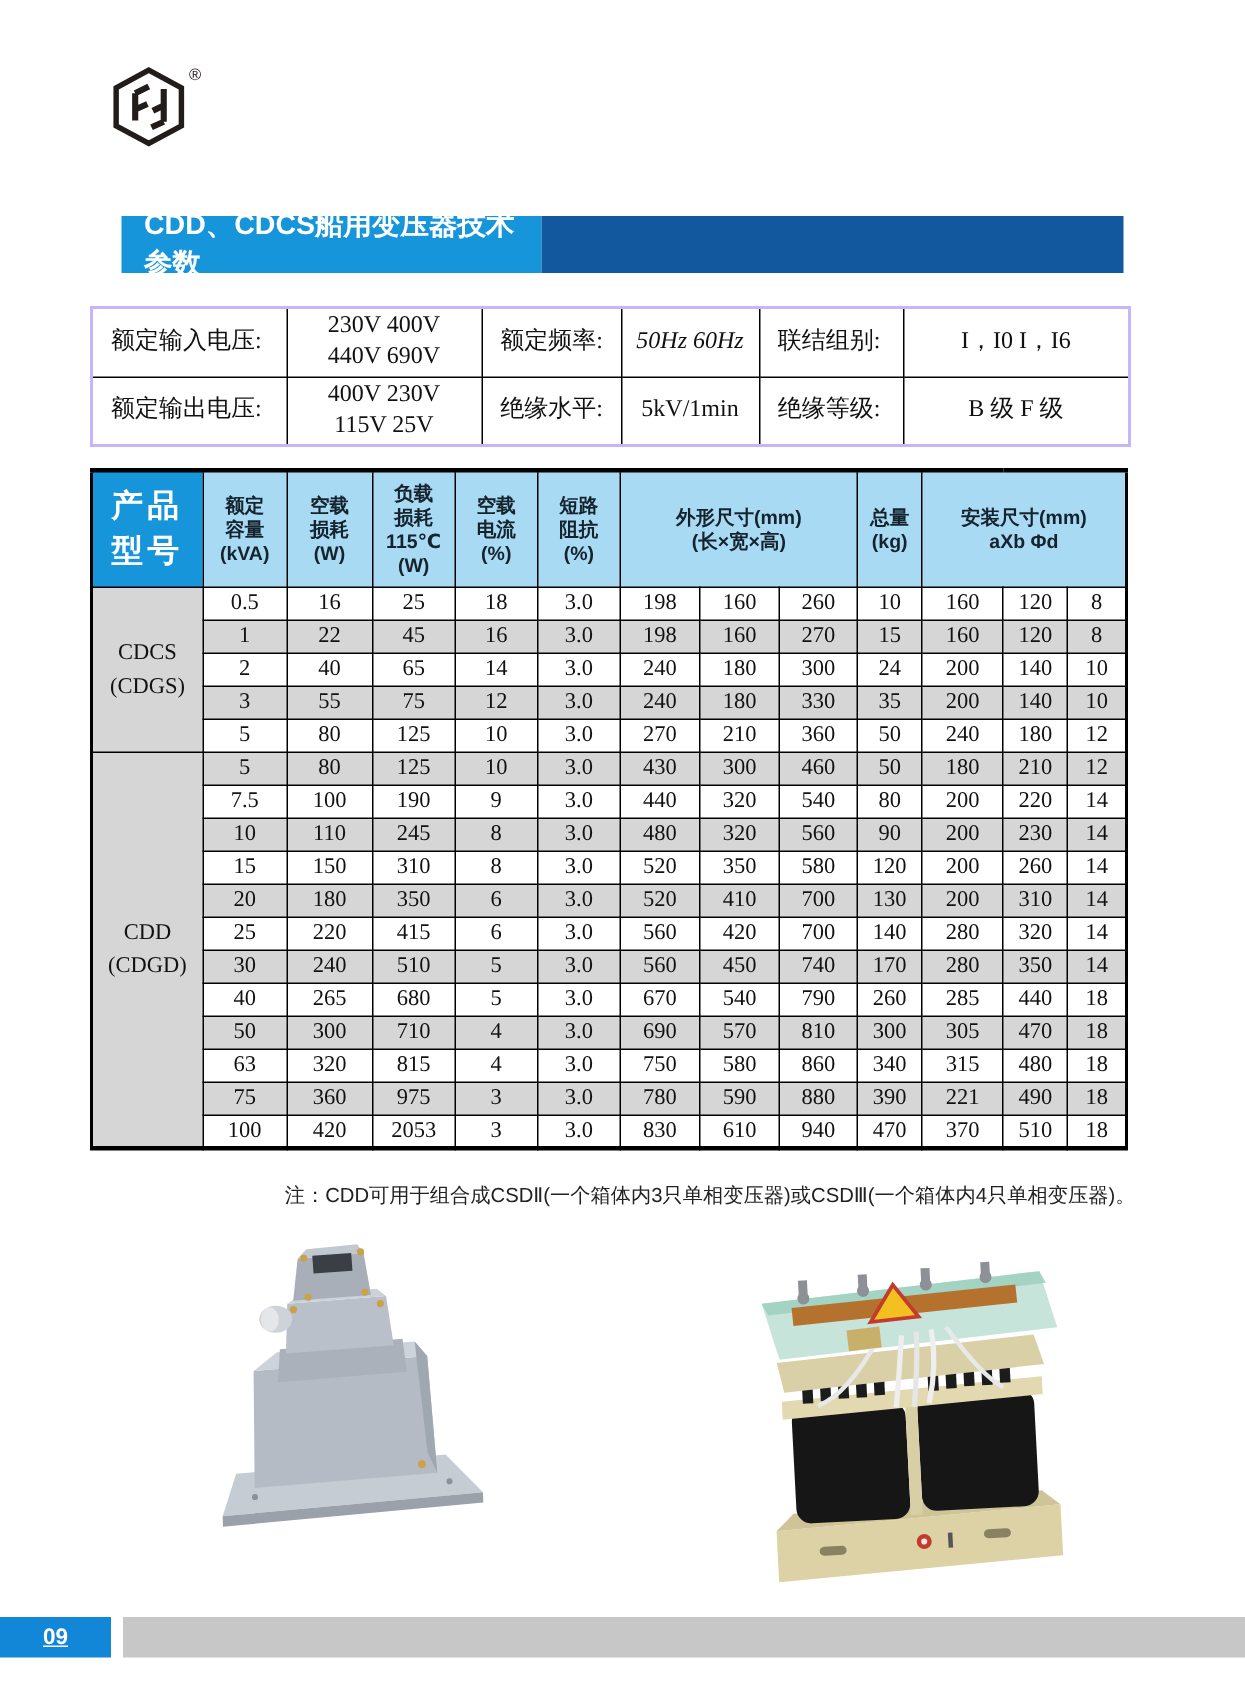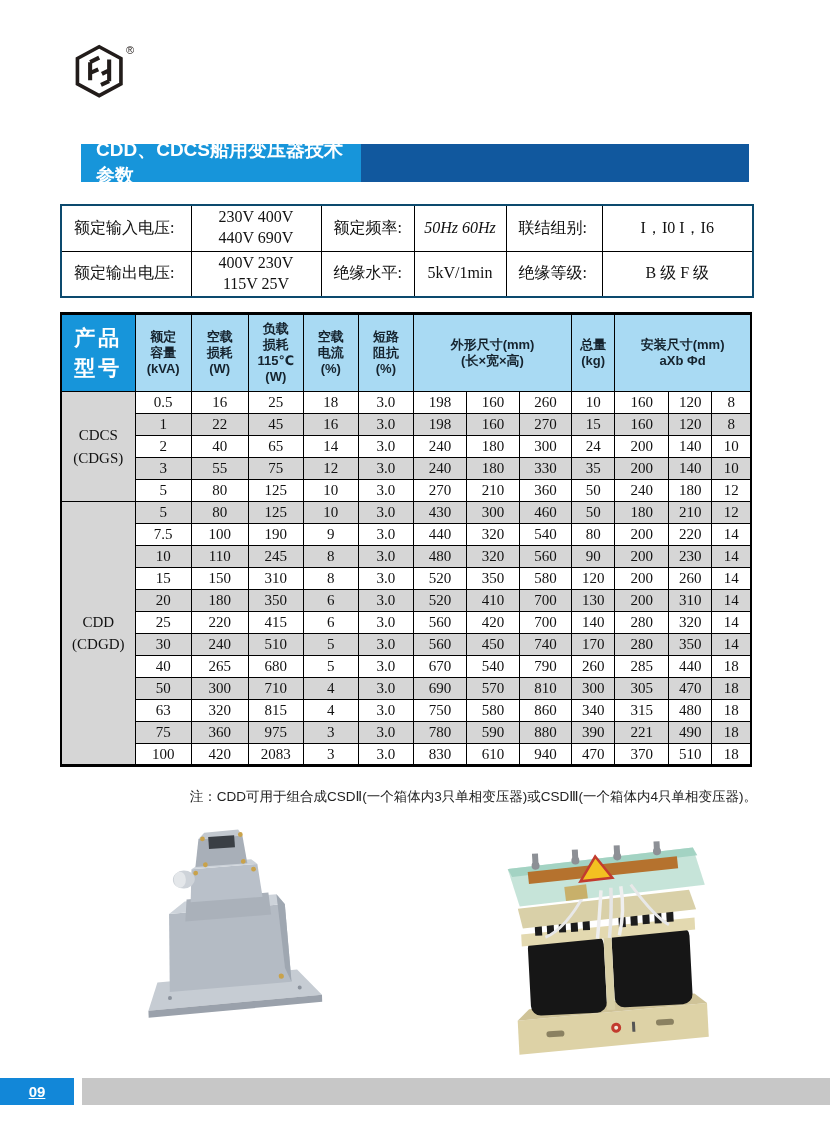--- a/index.html
+++ b/index.html
@@ -18,21 +18,21 @@
   .title-bar { position:absolute; left:60px; top:144px; width:689px; height:38px; display:flex; }
   .title-bar .light { width:280px; height:100%; display:flex; align-items:center; padding-left:15px;margin-left:21px; }
   .title-bar .dark { flex:1; height:100%; }
   .title-bar .light span { color:#fff; font-weight:bold; font-size:19px; white-space:nowrap; }
 
   
   .spec-table { position:absolute; left:60px; top:204px; width:692px; border-collapse:collapse;
                 table-layout:fixed; font-family:"Liberation Serif","DejaVu Serif",serif; }
   .spec-table td { border:1px solid #000; height:46px; font-size:16px; color:#111;
                    text-align:center; vertical-align:middle; white-space:pre-line; line-height:1.3; }
-  .spec-table { border:2px solid #0c4a6e; }
+  .spec-table { border:2px solid #c4b5fd; }
   .spec-table td.lbl { text-align:left; padding-left:12px; white-space:nowrap; }
 
   
   .main-table { position:absolute; left:60px; top:312px; width:692px; border-collapse:collapse;
                 table-layout:fixed; }
   .main-table { border:2px solid #000; border-top-width:3px; border-bottom-width:3px; }
   .main-table th, .main-table td { border:1px solid #000; text-align:center; vertical-align:middle; }
   .main-table th { background:#a9daf3; height:78px; font-size:13px; font-weight:bold; color:#15232e;
                    white-space:pre-line; line-height:1.25; }
   .main-table th.model-head { background:#1795da; color:#ffffff; font-size:21px; line-height:1.45;
@@ -377,21 +377,21 @@
           <td>590</td>
           <td>880</td>
           <td>390</td>
           <td>221</td>
           <td>490</td>
           <td>18</td>
         </tr>
         <tr>
           <td>100</td>
           <td>420</td>
-          <td>2083</td>
+          <td>2053</td>
           <td>3</td>
           <td>3.0</td>
           <td>830</td>
           <td>610</td>
           <td>940</td>
           <td>470</td>
           <td>370</td>
           <td>510</td>
           <td>18</td>
         </tr>

